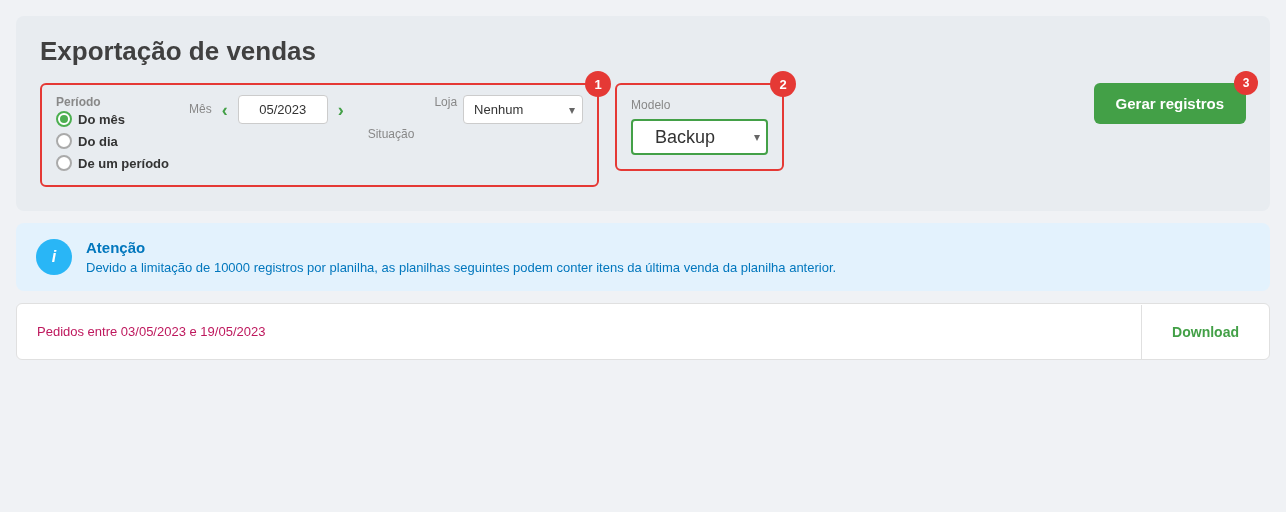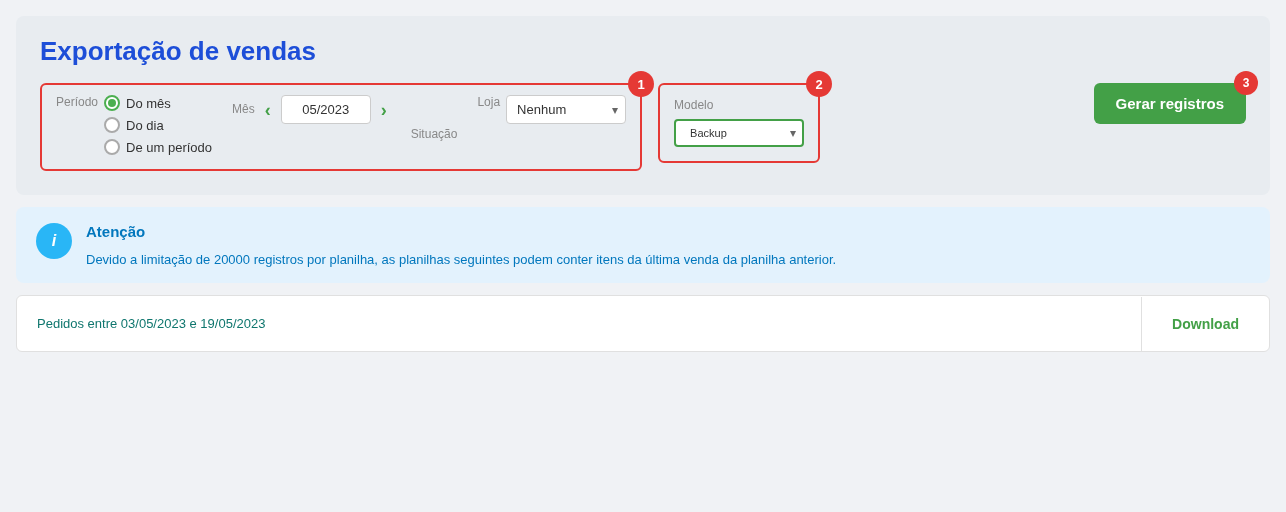--- a/index.html
+++ b/index.html
@@ -22,21 +22,21 @@
     .top-card {
       background: #e8ecf0;
       border-radius: 8px;
       padding: 20px 24px 24px;
       position: relative;
     }
 
     .page-title {
       font-size: 26px;
       font-weight: 700;
-      color: #1d4ed8;
+      color: #404040;
       margin-bottom: 16px;
     }
 
     .filters-row {
       display: flex;
       align-items: flex-start;
       gap: 16px;
     }
 
     
@@ -63,23 +63,23 @@
       font-size: 13px;
       font-weight: 700;
       display: flex;
       align-items: center;
       justify-content: center;
     }
 
     
     .periodo-section {
       display: flex;
-      flex-direction: row;
-      gap: 6px;
+      flex-direction: column;
       min-width: 110px;
+      font-weight: bold;
     }
 
     .field-label {
       font-size: 12px;
       color: #888;
       margin-bottom: 2px;
     }
 
     .radio-group {
       display: flex;
@@ -210,22 +210,22 @@
       border: 2px solid #e53935;
       border-radius: 6px;
       padding: 10px 14px 14px;
       position: relative;
       background: transparent;
     }
 
     .modelo-select {
       border: 2px solid #43a047;
       border-radius: 4px;
-      padding: 6px 14px;
-      font-size: 11px;
+      padding: 6px 22px;
+      font-size: 18px;
       color: #333;
       background: white;
       appearance: none;
       -webkit-appearance: none;
       cursor: pointer;
       padding-right: 28px;
       min-width: 130px;
     }
 
     
@@ -284,21 +284,21 @@
       color: white;
       font-weight: 700;
       font-size: 16px;
       flex-shrink: 0;
       font-style: italic;
     }
 
     .info-content {
       display: flex;
       flex-direction: column;
-      gap: 12px;
+      gap: 4px;
     }
 
     .info-title {
       font-size: 15px;
       font-weight: 700;
       color: #0277bd;
     }
 
     .info-text {
       font-size: 13px;
@@ -313,21 +313,21 @@
       display: flex;
       align-items: center;
       padding: 0;
       overflow: hidden;
     }
 
     .results-label {
       flex: 1;
       padding: 20px 20px;
       font-size: 13px;
-      color: #0f766e;
+      color: #be185d;
     }
 
     .download-btn {
       padding: 19px 30px;
       border: none;
       background: transparent;
       color: #43a047;
       font-size: 14px;
       font-weight: 600;
       cursor: pointer;
@@ -410,21 +410,21 @@
         <div class="badge-circle-3">3</div>
       </div>
 
     </div>
   </div>
 
   <div class="info-card">
     <div class="info-icon">i</div>
     <div class="info-content">
       <span class="info-title">Atenção</span>
-      <span class="info-text">Devido a limitação de 20000 registros por planilha, as planilhas seguintes podem conter itens da última venda da planilha anterior.</span>
+      <span class="info-text">Devido a limitação de 10000 registros por planilha, as planilhas seguintes podem conter itens da última venda da planilha anterior.</span>
     </div>
   </div>
 
   <div class="results-row">
     <span class="results-label">Pedidos entre 03/05/2023 e 19/05/2023</span>
     <button class="download-btn">Download</button>
   </div>
 
 </div>
 

